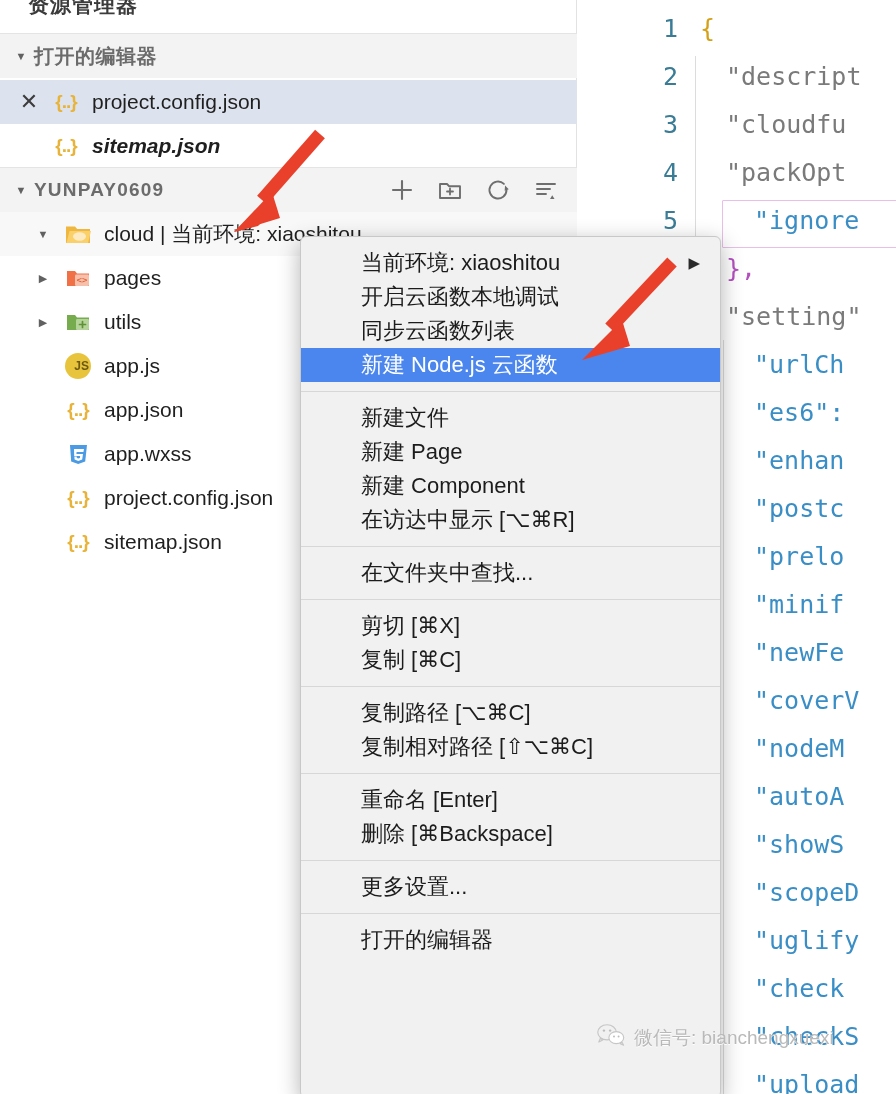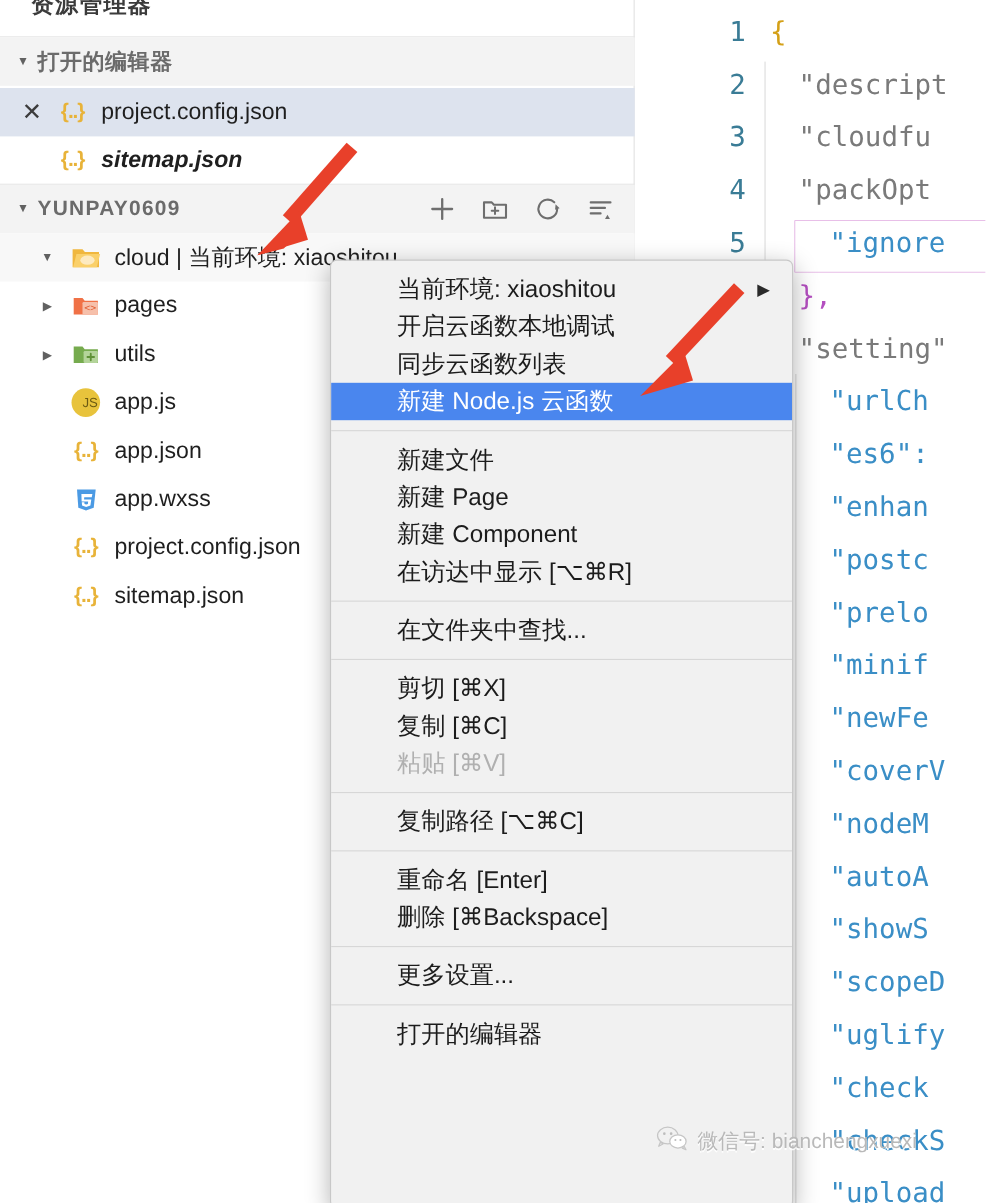--- a/index.html
+++ b/index.html
@@ -73,21 +73,21 @@
   .row .fname.ital { font-style: italic; font-weight: 600; }
   .row .arrow {
     width: 26px; display:flex; align-items:center; justify-content:center;
     color:#616161; font-size: 11px;
   }
 
   
   .json-ico { color:#e8b339; font-size: 19px; font-weight: 700; letter-spacing:-1px; }
   .js-ico {
     width: 26px; height: 26px; background:#e8c33c; border-radius:13px;
-    color:#6c5a12; font-size: 12px; font-weight:400;
+    color:#6c5a12; font-size: 12px; font-weight:700;
     display:flex; align-items:center; justify-content:flex-end;
     padding: 0 2px 1px 0; line-height:1;
   }
 
   
   .editor {
     position: absolute; left: 578px; top: 0;
     width: 318px; height: 1094px; background: #ffffff;
     overflow: hidden;
   }
@@ -375,28 +375,28 @@
     </div>
 
     <div class="msep"></div>
 
     <div class="mi">
       <span>剪切 [⌘X]</span>
     </div>
     <div class="mi">
       <span>复制 [⌘C]</span>
     </div>
-    <div class="mi dim">
-      <span>粘贴 [⌘V]</span>
-    </div>
 
     <div class="msep"></div>
 
     <div class="mi">
       <span>复制路径 [⌥⌘C]</span>
+    </div>
+    <div class="mi">
+      <span>复制相对路径 [⇧⌥⌘C]</span>
     </div>
 
     <div class="msep"></div>
 
     <div class="mi">
       <span>重命名 [Enter]</span>
     </div>
     <div class="mi">
       <span>删除 [⌘Backspace]</span>
     </div>

